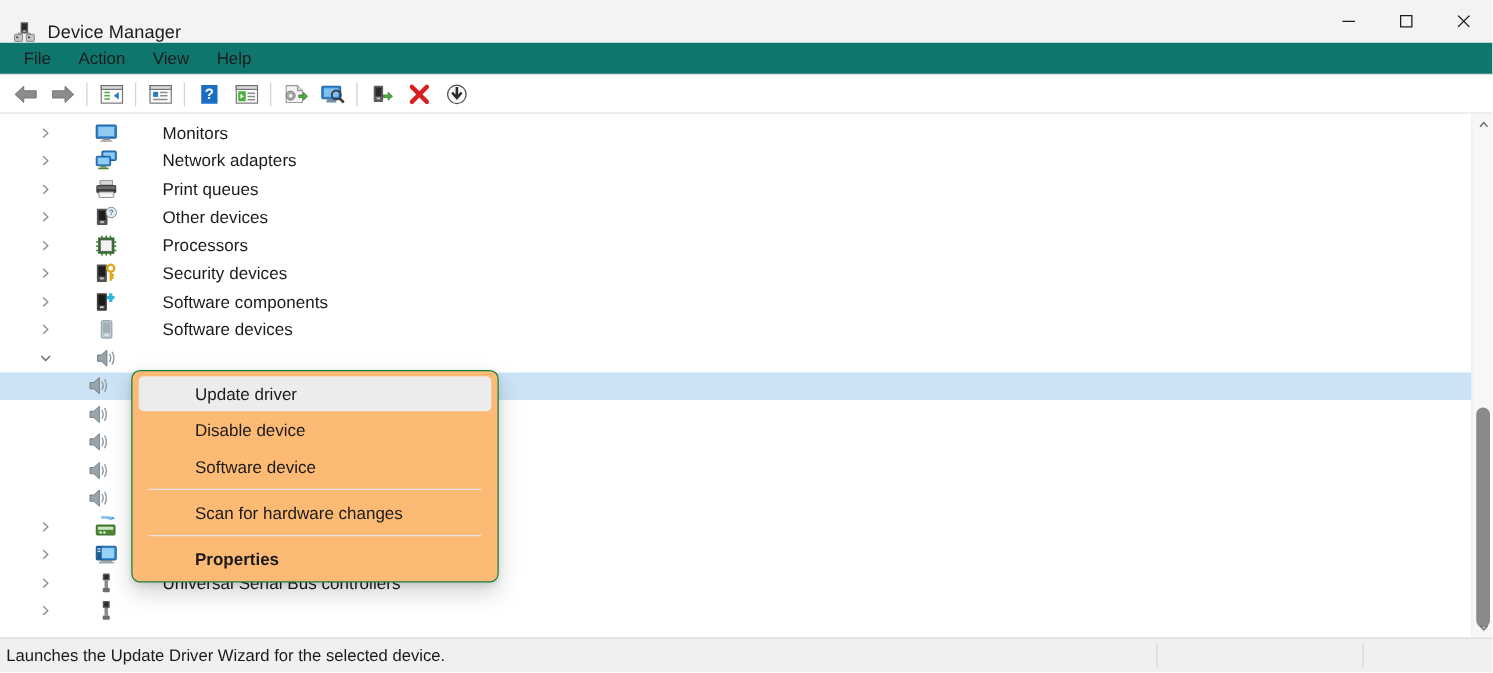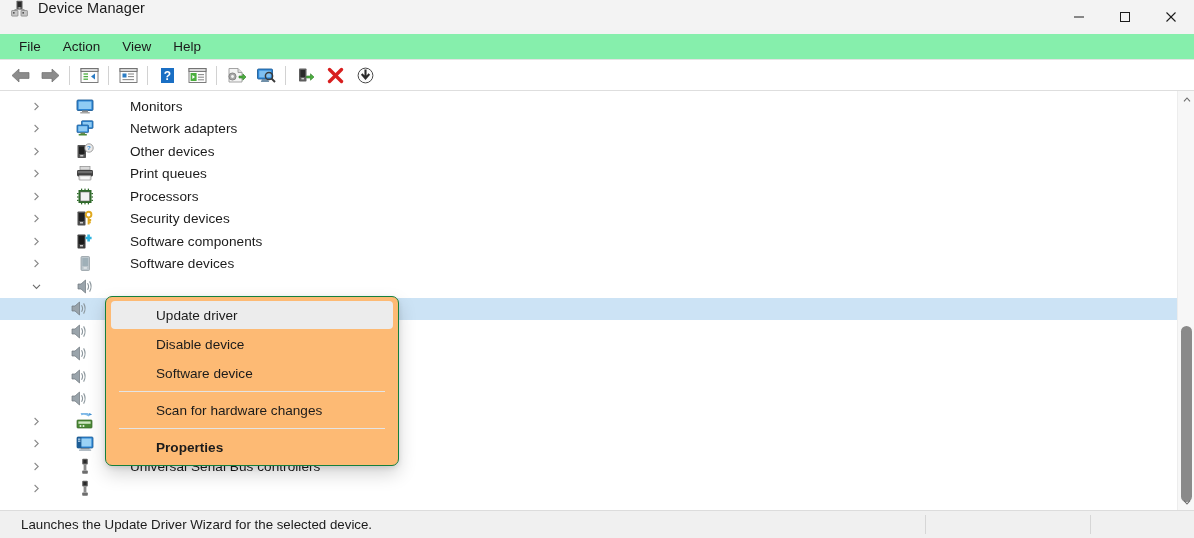--- a/index.html
+++ b/index.html
@@ -16,21 +16,21 @@
     position: relative;
     width: 1194px; height: 538px;
     background: #ffffff;
     display: flex; flex-direction: column;
   }
 
   
   .titlebar {
     height: 34px; min-height: 34px;
     background: #f3f3f3;
-    display: flex; align-items: flex-start;
+    display: flex; align-items: flex-end;
     position: relative;
   }
   .title-icon {
     width: 17px; height: 17px;
     margin-left: 11px; margin-right: 10px;
     position: relative; flex: 0 0 auto;
   }
   .title-text {
     font-size: 14.5px; color: #1b1b1b;
     letter-spacing: .1px;
@@ -41,21 +41,21 @@
   }
   .winbtn {
     width: 46px; height: 34px;
     display: flex; align-items: center; justify-content: center;
   }
   .glyph-min, .glyph-max, .glyph-close { display:block; }
 
   
   .menubar {
     height: 26px; min-height: 26px;
-    background: #86efac;
+    background: #0f766e;
     display: flex; align-items: center;
     padding-left: 8px;
     border-bottom: 1px solid #e3e3e3;
   }
   .menuitem {
     font-size: 13.5px; color: #1b1b1b;
     padding: 3px 11px 4px 11px;
     border-radius: 2px;
   }
 
@@ -140,21 +140,21 @@
   
   .statusbar {
     height: 28px; min-height: 28px;
     background: #f0f0f0;
     border-top: 1px solid #dcdcdc;
     display: flex; align-items: center;
     position: relative;
   }
   .status-text {
     font-size: 13.3px; color: #1b1b1b;
-    padding-left: 21px;
+    padding-left: 5px;
   }
   .status-div {
     position: absolute; top: 4px; bottom: 4px;
     width: 1px; background: #d6d6d6;
   }
 
   
   .ctxmenu {
     position: absolute;
     left: 105px; top: 311px;
@@ -385,46 +385,46 @@
       </div>
 
       <div class="row">
         <div class="chev">
           <svg width="9" height="9" viewBox="0 0 9 9">
               <path d="M2.6 1 L6.2 4.5 L2.6 8" stroke="#8a8a8a" stroke-width="1.1" fill="none"></path>
             </svg>
         </div>
         <div class="row-icon">
           <svg width="18" height="17" viewBox="0 0 18 17">
+            <rect x="4" y="1.5" width="10" height="3.5" fill="#d9d9d9" stroke="#8a8a8a" stroke-width=".7"></rect>
+            <rect x="1" y="5" width="16" height="6.5" rx="1.4" fill="#3f3f3f"></rect>
+            <rect x="1.8" y="6" width="14.4" height="2.2" fill="#6d6d6d"></rect>
+            <rect x="3" y="10.5" width="12" height="4.5" rx=".7" fill="#e4e4e4" stroke="#8a8a8a" stroke-width=".7"></rect>
+            <rect x="4.6" y="12" width="8.8" height="2.3" fill="#f7f7f7"></rect>
+          </svg>
+        </div>
+        <div class="row-label">Print queues</div>
+      </div>
+
+      <div class="row">
+        <div class="chev">
+          <svg width="9" height="9" viewBox="0 0 9 9">
+              <path d="M2.6 1 L6.2 4.5 L2.6 8" stroke="#8a8a8a" stroke-width="1.1" fill="none"></path>
+            </svg>
+        </div>
+        <div class="row-icon">
+          <svg width="18" height="17" viewBox="0 0 18 17">
             <rect x="1.5" y="2" width="8.5" height="13" rx=".8" fill="#545454"></rect>
             <rect x="3" y="3.5" width="5.5" height="7.5" fill="#1f1f1f"></rect>
             <rect x="4.2" y="12" width="3.1" height="1.5" fill="#c9c9c9"></rect>
             <circle cx="13" cy="5" r="4.2" fill="#eaeaea" stroke="#8a8a8a" stroke-width=".8"></circle>
             <text x="13" y="7.4" font-family="Liberation Sans, sans-serif" font-size="6.2" font-weight="bold" fill="#2d86d6" text-anchor="middle">?</text>
           </svg>
         </div>
         <div class="row-label">Other devices</div>
-      </div>
-
-      <div class="row">
-        <div class="chev">
-          <svg width="9" height="9" viewBox="0 0 9 9">
-              <path d="M2.6 1 L6.2 4.5 L2.6 8" stroke="#8a8a8a" stroke-width="1.1" fill="none"></path>
-            </svg>
-        </div>
-        <div class="row-icon">
-          <svg width="18" height="17" viewBox="0 0 18 17">
-            <rect x="4" y="1.5" width="10" height="3.5" fill="#d9d9d9" stroke="#8a8a8a" stroke-width=".7"></rect>
-            <rect x="1" y="5" width="16" height="6.5" rx="1.4" fill="#3f3f3f"></rect>
-            <rect x="1.8" y="6" width="14.4" height="2.2" fill="#6d6d6d"></rect>
-            <rect x="3" y="10.5" width="12" height="4.5" rx=".7" fill="#e4e4e4" stroke="#8a8a8a" stroke-width=".7"></rect>
-            <rect x="4.6" y="12" width="8.8" height="2.3" fill="#f7f7f7"></rect>
-          </svg>
-        </div>
-        <div class="row-label">Print queues</div>
       </div>
 
       <div class="row">
         <div class="chev">
           <svg width="9" height="9" viewBox="0 0 9 9">
               <path d="M2.6 1 L6.2 4.5 L2.6 8" stroke="#8a8a8a" stroke-width="1.1" fill="none"></path>
             </svg>
         </div>
         <div class="row-icon">
           <svg width="18" height="17" viewBox="0 0 18 17">

